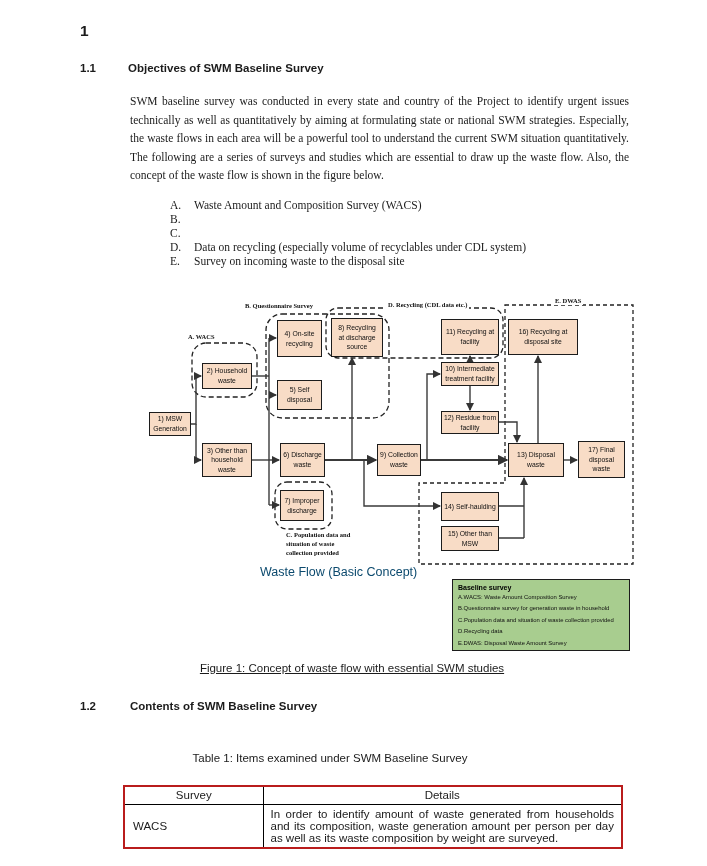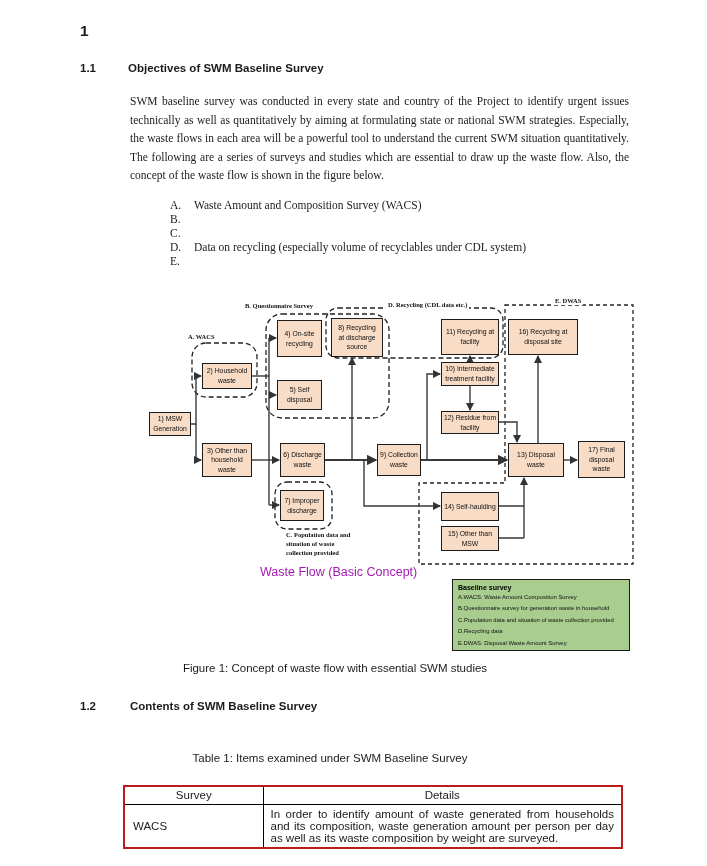--- a/index.html
+++ b/index.html
@@ -22,21 +22,21 @@
   .caption{font:11.5px "Liberation Sans",sans-serif;text-align:center;color:#1b1b1b;}
 
   
   .fbox{position:absolute;border:1.6px solid #1c1c1c;background:#f8dcc6;
         display:flex;align-items:center;justify-content:center;text-align:center;
         font:6.8px/1.42 "Liberation Sans",sans-serif;color:#101010;white-space:pre-line;z-index:3;}
   .rlabel{position:absolute;font:bold 6.5px/1.25 "Liberation Serif",serif;color:#101010;
           background:#fff;padding:0 2px;z-index:4;white-space:nowrap;}
   .rlabel-c{position:absolute;font:bold 6.5px/9px "Liberation Serif",serif;color:#101010;
             white-space:pre-line;z-index:4;}
-  .flow-caption{position:absolute;font:12.5px "Liberation Sans",sans-serif;color:#a21caf;z-index:4;text-align:right;}
+  .flow-caption{position:absolute;font:12.5px "Liberation Sans",sans-serif;color:#0c4a6e;z-index:4;text-align:right;}
 
   .legend{position:absolute;left:452px;top:579px;width:178px;height:72px;
           background:#a8cd8f;border:1.8px solid #1c1c1c;padding:3px 5px;z-index:4;}
   .legend-title{font:bold 7px/9px "Liberation Sans",sans-serif;color:#000;}
   .legend-item{font:5.9px/11.4px "Liberation Sans",sans-serif;color:#111;white-space:nowrap;}
 
   
   table.items{border-collapse:collapse;width:500px;table-layout:fixed;}
   table.items,table.items th,table.items td{border:1px solid #000;}
   table.items{border:2px solid #b91c1c;}
@@ -69,20 +69,21 @@
     </div>
     <div class="list-row serif-line">
       <span class="list-letter">C.</span>
     </div>
     <div class="list-row serif-line">
       <span class="list-letter">D.</span>
       <span>Data on recycling (especially volume of recyclables under CDL system)</span>
     </div>
     <div class="list-row serif-line">
       <span class="list-letter">E.</span>
+      <span>Survey on incoming waste to the disposal site</span>
     </div>
   </div>
 
   <svg class="abs" style="left:0;top:0;z-index:2;" width="707" height="866" viewBox="0 0 707 866">
     <defs>
       <marker id="arr" viewBox="0 0 8 8" markerWidth="6" markerHeight="6" refX="7" refY="4" orient="auto">
         <path d="M0,0 L8,4 L0,8 Z" fill="#333"></path>
       </marker>
     </defs>
 
@@ -168,21 +169,21 @@
 
   <div class="legend">
     <div class="legend-title">Baseline survey</div>
     <div class="legend-item">A.WACS: Waste Amount Composition Survey</div>
     <div class="legend-item">B.Questionnaire survey for generation waste in household</div>
     <div class="legend-item">C.Population data and situation of waste collection provided</div>
     <div class="legend-item">D.Recycling data</div>
     <div class="legend-item">E.DWAS: Disposal Waste Amount Survey</div>
   </div>
 
-  <div class="abs caption" style="left:130px;top:662px;width:410px;">Figure 1: Concept of waste flow with essential SWM studies</div>
+  <div class="abs caption" style="left:147px;top:662px;width:410px;text-decoration:underline;">Figure 1: Concept of waste flow with essential SWM studies</div>
 
   <div class="abs h2num" style="left:80px;top:700px;">1.2</div>
   <div class="abs h2title" style="left:130px;top:700px;">Contents of SWM Baseline Survey</div>
 
 
   <div class="abs caption" style="left:130px;top:752px;width:400px;">Table 1: Items examined under SWM Baseline Survey</div>
 
   <table class="items abs" style="left:123px;top:785px;">
     <colgroup>
         <col style="width:139px">

